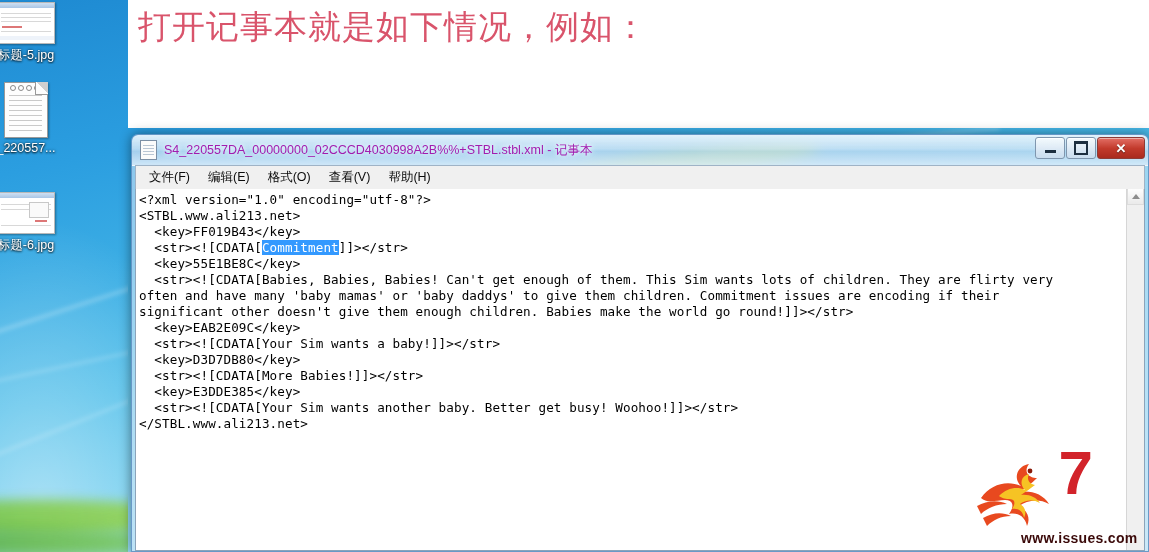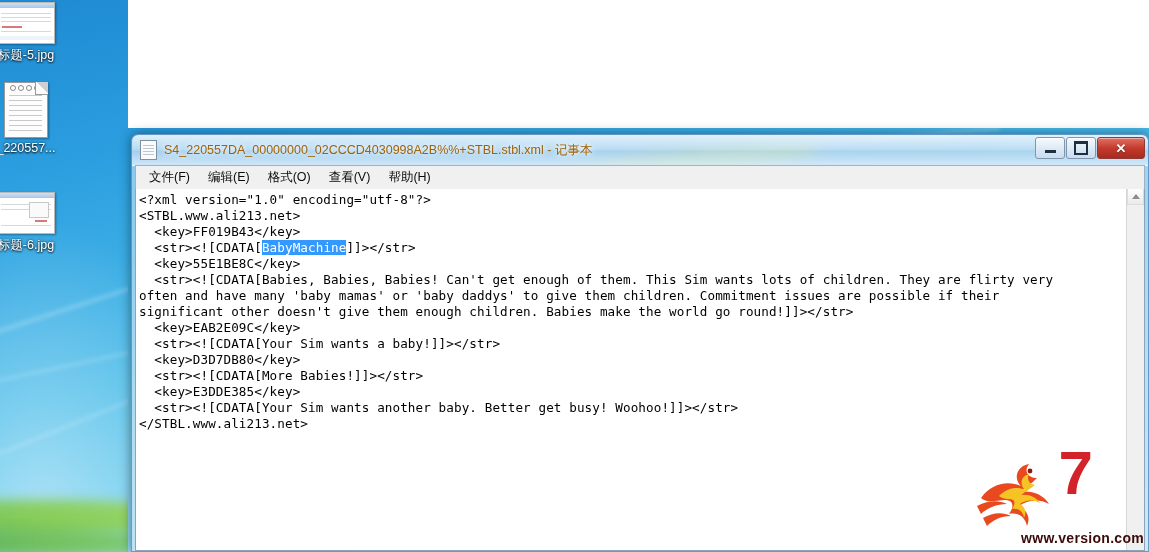--- a/index.html
+++ b/index.html
@@ -103,21 +103,21 @@
   .titlebar{
     position:absolute;left:0;top:0;right:0;height:30px;
     display:flex;align-items:center;padding-left:8px;z-index:3;
   }
   .title-icon{
     width:15px;height:18px;background:#fbfbfb;border:1px solid #7b8fa5;
     position:relative;margin-right:7px;flex:0 0 auto;
   }
   .title-icon i{position:absolute;left:2px;right:2px;height:1px;background:#b9c6d4;}
   .title-text{
-    font-size:12.5px;color:#a16207;white-space:nowrap;
+    font-size:12.5px;color:#a21caf;white-space:nowrap;
     text-shadow:0 0 4px rgba(255,255,255,.95),0 0 8px rgba(255,255,255,.85);
     font-family:"Liberation Sans",sans-serif;
   }
   .winbtns{position:absolute;right:3px;top:2px;display:flex;z-index:4;}
   .wb{
     width:28px;height:20px;margin-left:1px;
     border:1px solid #7f96ae;border-radius:3px;
     background:linear-gradient(180deg,rgba(246,250,253,.95),rgba(203,221,238,.9));
     display:flex;align-items:center;justify-content:center;
     box-shadow:inset 0 1px 0 rgba(255,255,255,.85);
@@ -256,20 +256,21 @@
 
   <div id="desktop-clip-right">
     <div class="wall">
       <div class="greenband" style="left:560px;top:150px;width:260px;height:26px;transform:rotate(-6deg);"></div>
       <div class="ray" style="left:700px;top:140px;width:300px;height:3px;transform:rotate(-5deg);"></div>
     </div>
   </div>
 
   <div style="position:absolute;left:128px;top:0;width:1021px;height:128px;background:#ffffff;"></div>
 
+  <div class="doc-line" id="heading1">打开记事本就是如下情况，例如：</div>
 
 
   <div id="notepad">
     <div class="win-frame">
       <div class="win-glass"></div>
 
       <div class="titlebar">
         <div class="title-icon">
           <i style="top:4px;"></i>
             <i style="top:7px;"></i>
@@ -296,24 +297,24 @@
         <div class="mi">编辑(E)</div>
         <div class="mi">格式(O)</div>
         <div class="mi">查看(V)</div>
         <div class="mi">帮助(H)</div>
       </div>
 
       <div class="client">
         <div class="textarea"><span>&lt;?xml version="1.0" encoding="utf-8"?&gt;</span>
 <span>&lt;STBL.www.ali213.net&gt;</span>
 <span>  &lt;key&gt;FF019B43&lt;/key&gt;</span>
-<span>  &lt;str&gt;&lt;![CDATA[</span><span class="sel">BabyMachine</span><span>]]&gt;&lt;/str&gt;</span>
+<span>  &lt;str&gt;&lt;![CDATA[</span><span class="sel">Commitment</span><span>]]&gt;&lt;/str&gt;</span>
 <span>  &lt;key&gt;55E1BE8C&lt;/key&gt;</span>
 <span>  &lt;str&gt;&lt;![CDATA[Babies, Babies, Babies! Can't get enough of them. This Sim wants lots of children. They are flirty very</span>
-<span>often and have many 'baby mamas' or 'baby daddys' to give them children. Commitment issues are possible if their</span>
+<span>often and have many 'baby mamas' or 'baby daddys' to give them children. Commitment issues are encoding if their</span>
 <span>significant other doesn't give them enough children. Babies make the world go round!]]&gt;&lt;/str&gt;</span>
 <span>  &lt;key&gt;EAB2E09C&lt;/key&gt;</span>
 <span>  &lt;str&gt;&lt;![CDATA[Your Sim wants a baby!]]&gt;&lt;/str&gt;</span>
 <span>  &lt;key&gt;D3D7DB80&lt;/key&gt;</span>
 <span>  &lt;str&gt;&lt;![CDATA[More Babies!]]&gt;&lt;/str&gt;</span>
 <span>  &lt;key&gt;E3DDE385&lt;/key&gt;</span>
 <span>  &lt;str&gt;&lt;![CDATA[Your Sim wants another baby. Better get busy! Woohoo!]]&gt;&lt;/str&gt;</span>
 <span>&lt;/STBL.www.ali213.net&gt;</span></div>
 
         <div class="vscroll">
@@ -327,16 +328,16 @@
 
   <div id="watermark">
     <svg class="phoenix" width="120" height="90" viewBox="0 0 120 90">
       <path d="M8,44 C18,30 34,26 48,32 C40,24 44,12 56,10 C50,18 56,24 64,24 C58,30 52,34 46,38 C58,36 70,40 76,50 C66,44 54,46 46,52 C54,56 58,64 54,72 C52,62 44,58 36,60 C42,52 40,46 32,46 C24,46 14,50 8,44 Z" fill="#e8491f"></path>
       <path d="M26,42 C34,34 44,32 52,36 C46,30 48,22 56,20 C53,26 57,30 62,31 C57,35 52,38 48,41 C56,40 63,43 67,49 C60,45 52,46 47,50 C52,53 54,58 51,64 C50,57 45,54 39,55 C43,49 42,45 36,45 C31,45 29,44 26,42 Z" fill="#f6c324"></path>
       <circle cx="57" cy="17" r="2.4" fill="#8a1a08"></circle>
       <path d="M4,52 C14,46 26,46 34,50 C24,50 14,54 8,60 Z" fill="#e8491f"></path>
       <path d="M10,64 C20,58 30,58 38,62 C28,62 20,66 14,72 Z" fill="#e8491f"></path>
     </svg>
     <div class="wmnum">7</div>
-    <div class="wmurl">www.version.com</div>
+    <div class="wmurl">www.issues.com</div>
   </div>
 
 </div>
 
 </body></html>

